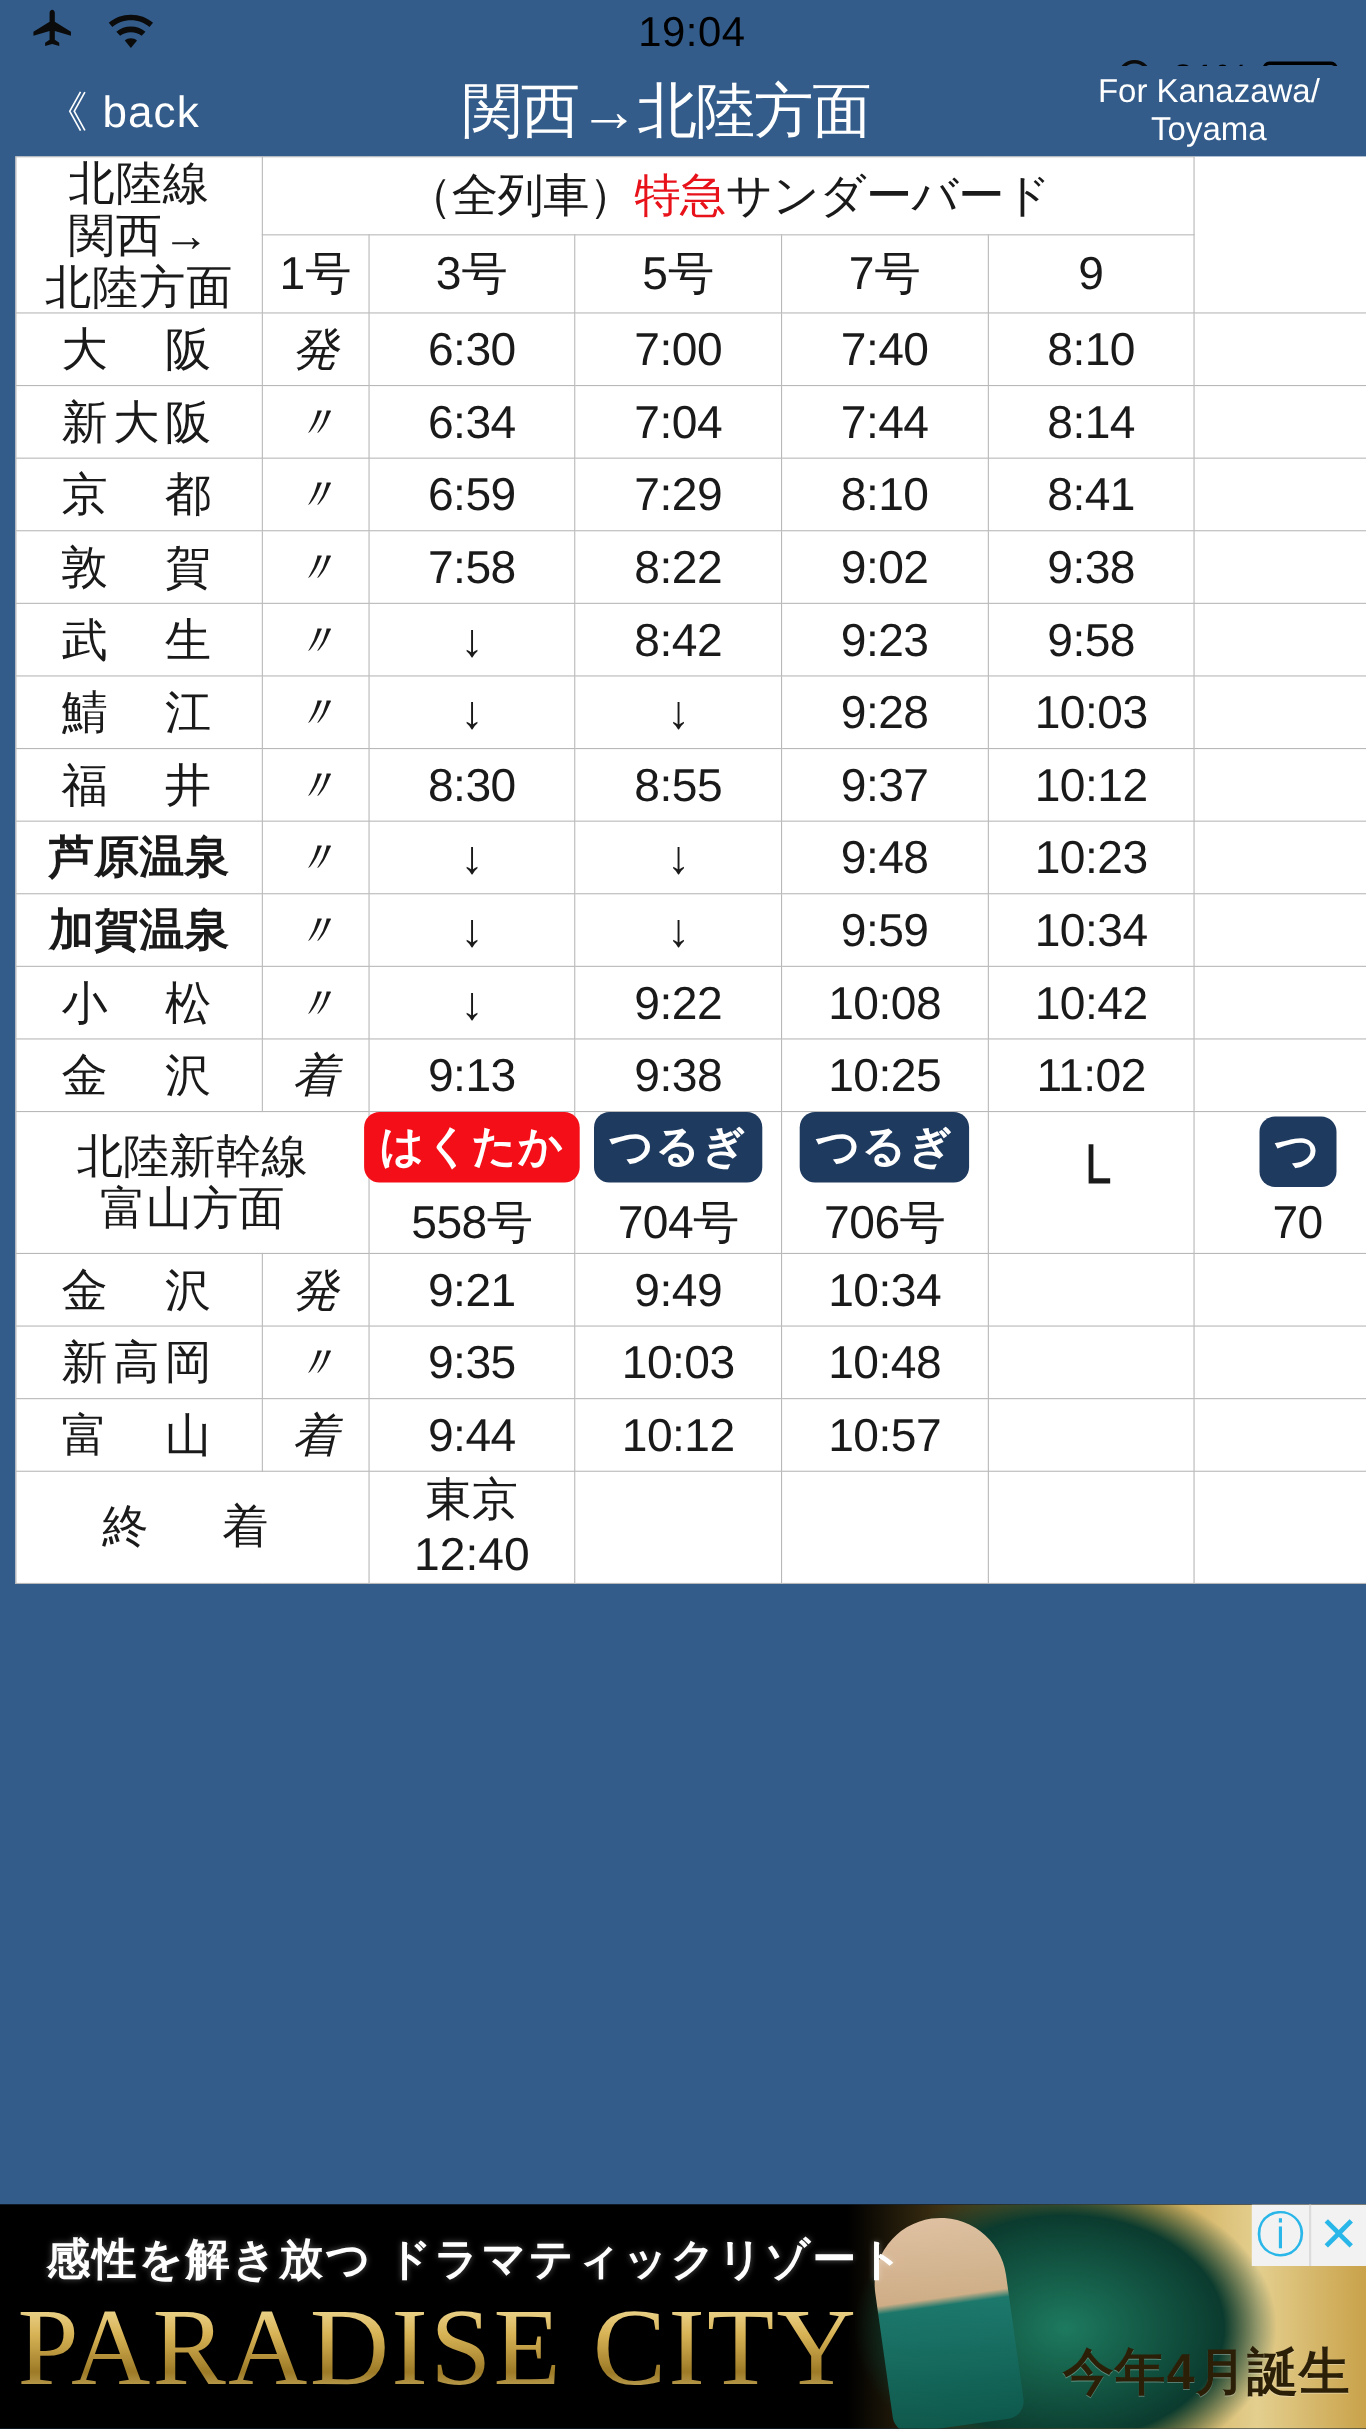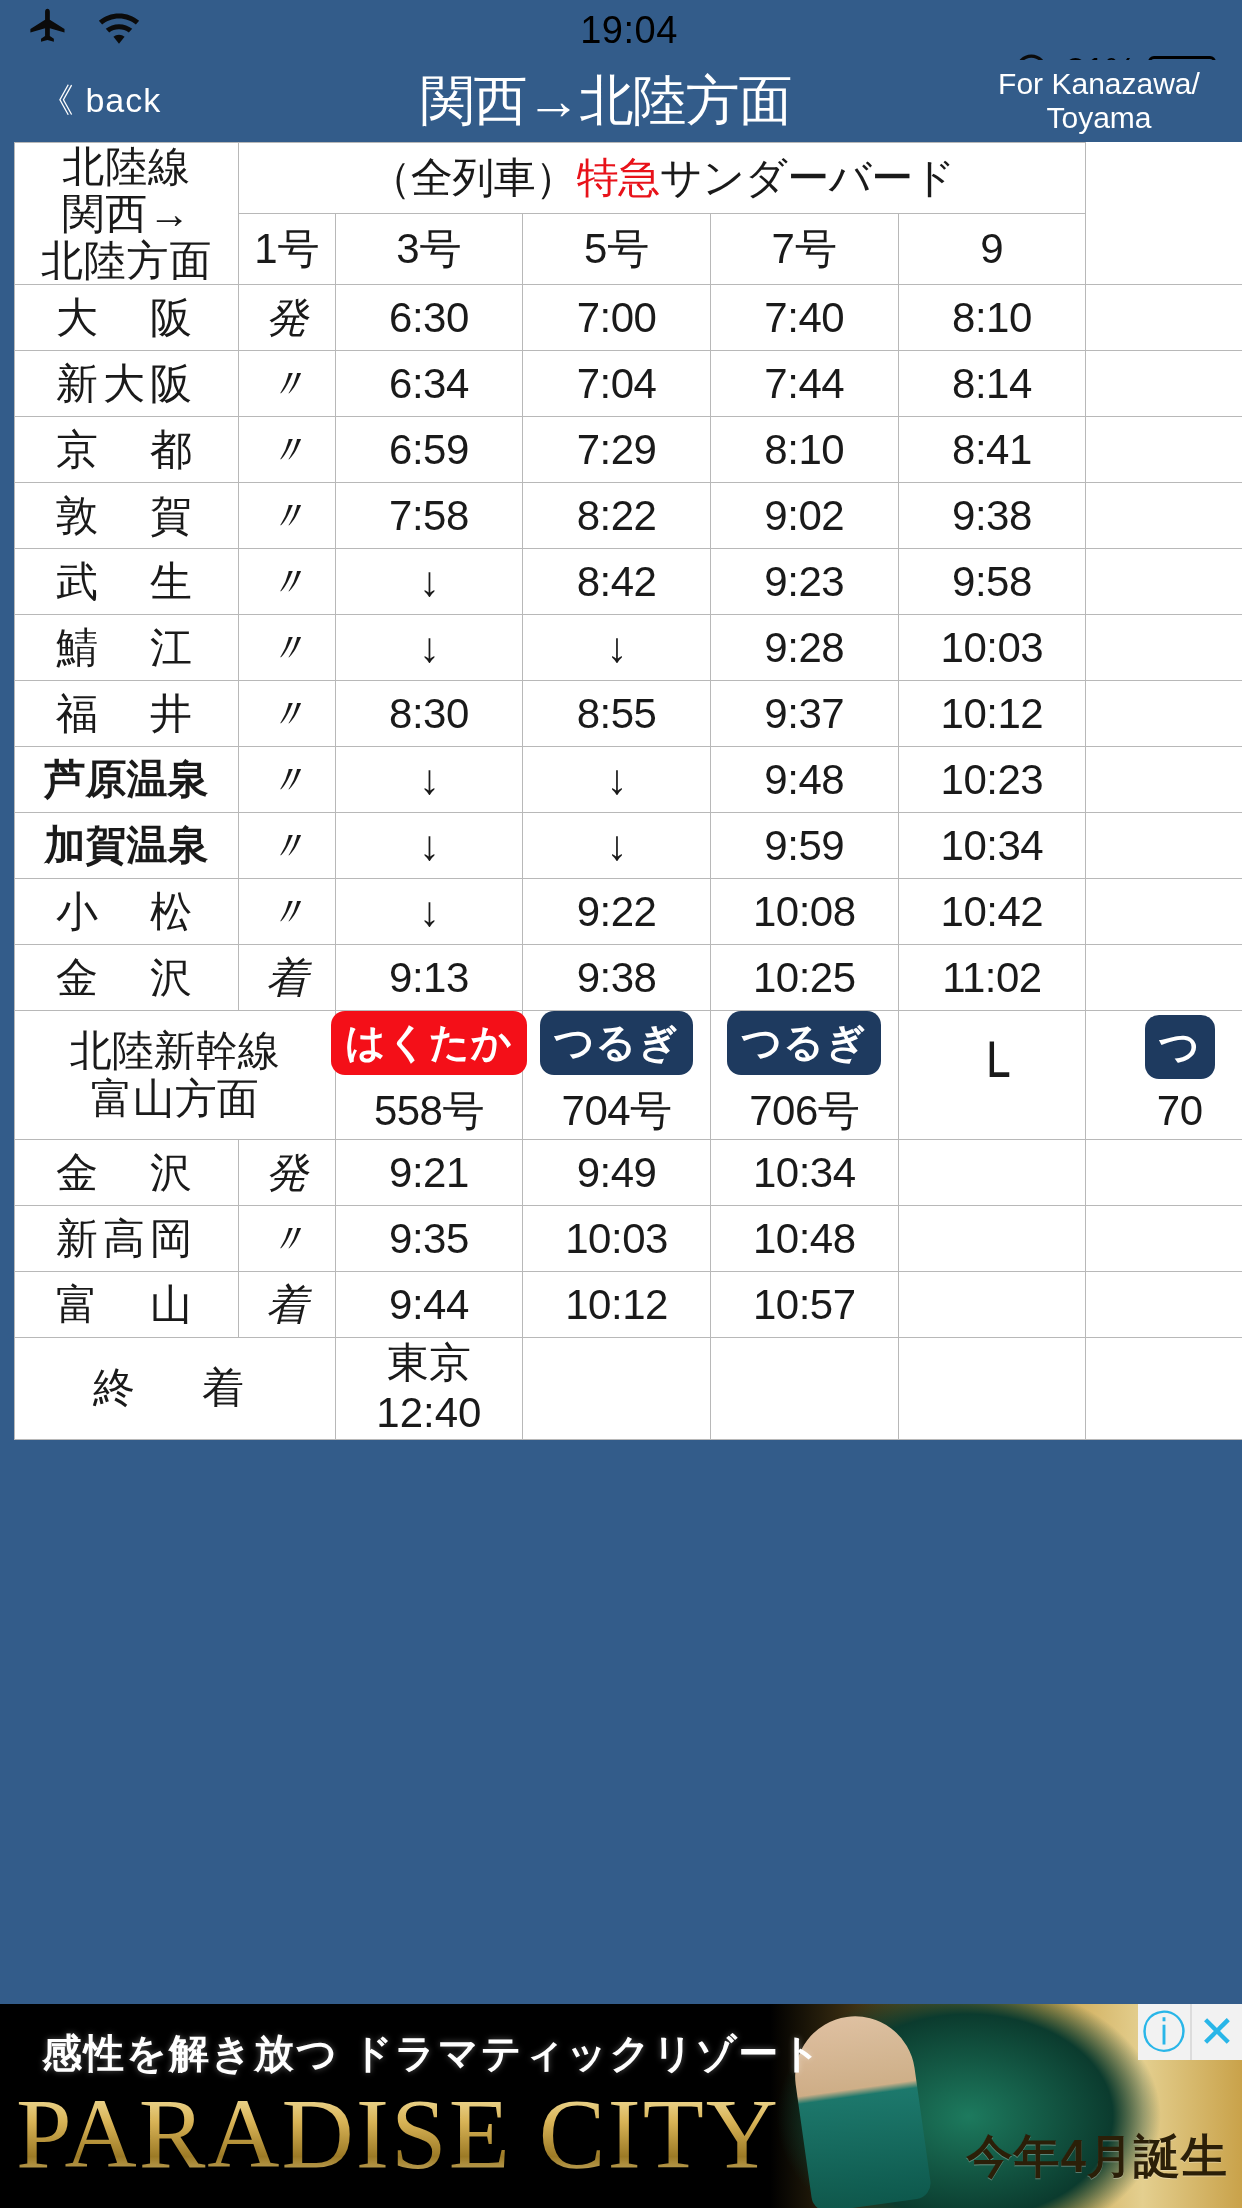--- a/index.html
+++ b/index.html
@@ -45,21 +45,21 @@
   .battery-fill { height: 100%; background: #000; border-radius: 2px; }
 
   
   .navbar {
     height: 82px; width: 1242px; background: #335c8a;
     display: flex; align-items: center; position: relative;
   }
   .nav-back {
     position: absolute; left: 40px; top: 0; height: 82px;
     display: flex; align-items: center;
-    color: #fff; font-size: 34px; font-weight: 300;
+    color: #fff; font-size: 40px; font-weight: 300;
     letter-spacing: 1px;
   }
   .nav-title {
     position: absolute; left: 0; right: 0; top: 0; height: 82px;
     display: flex; align-items: center; justify-content: center;
     color: #fff; font-size: 54px; font-weight: 400;
     letter-spacing: -1px;
     padding-right: 30px;
   }
   .nav-sub {

